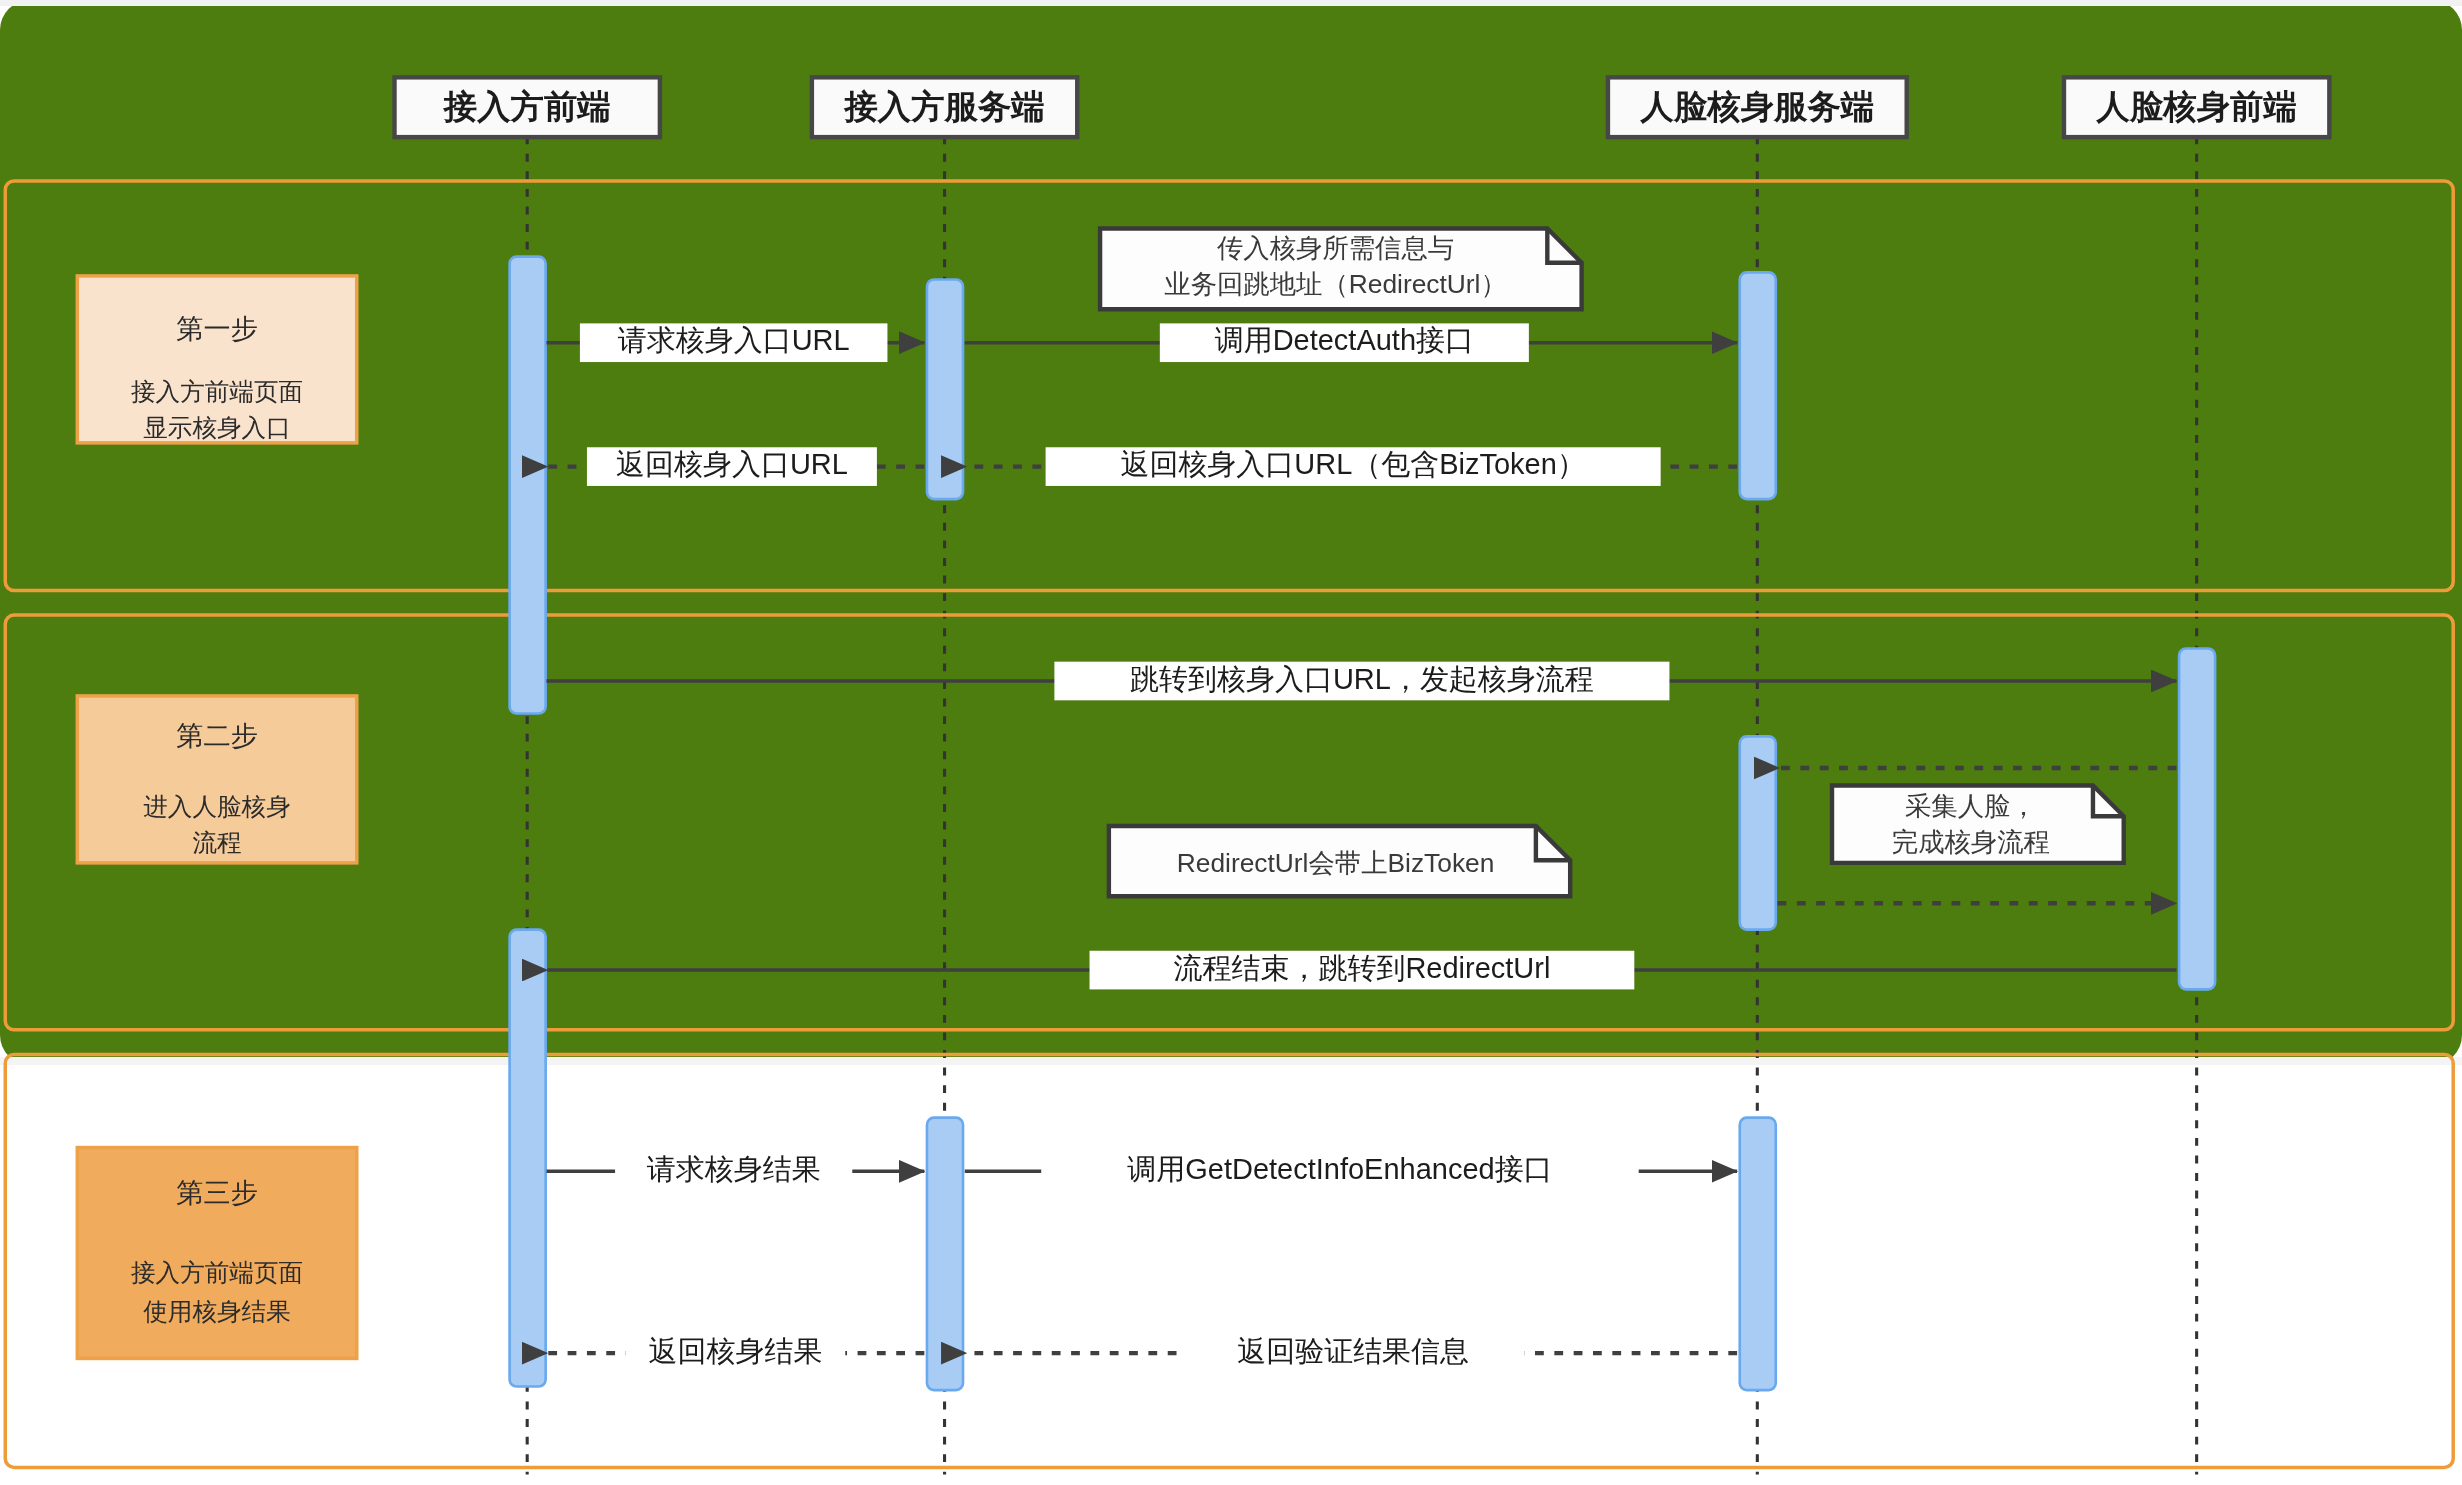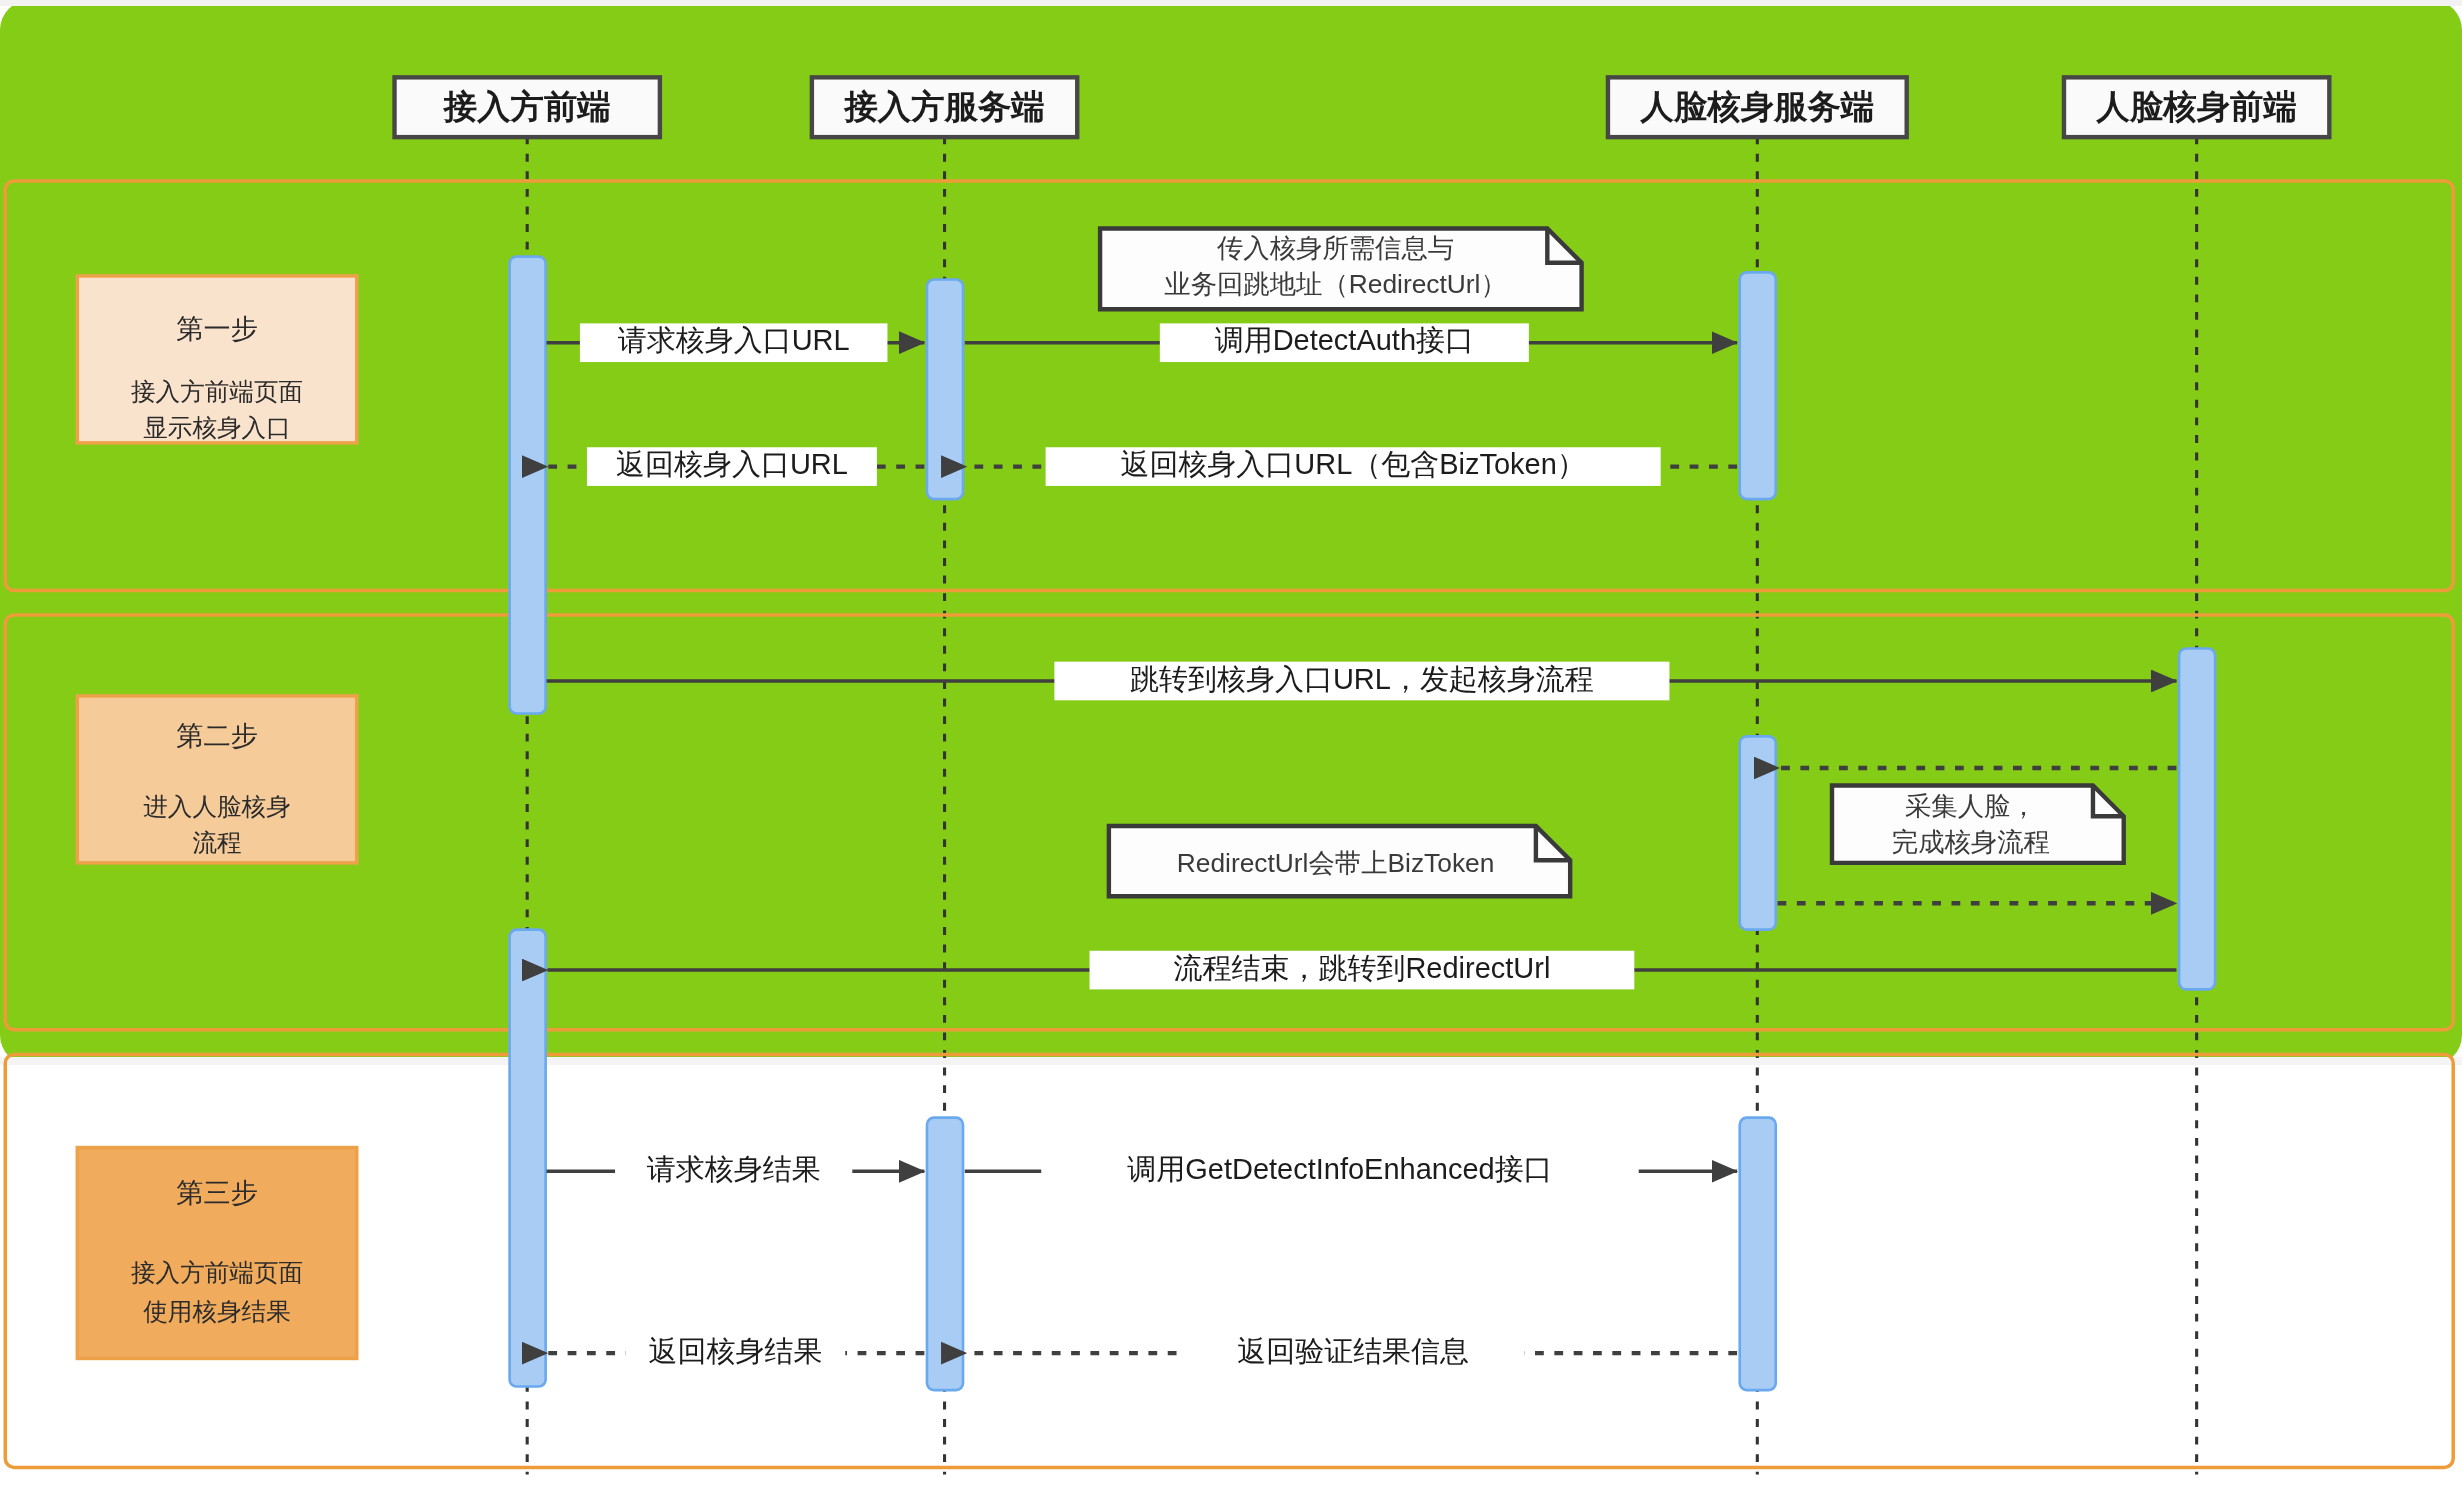--- a/index.html
+++ b/index.html
@@ -1,18 +1,18 @@
 <!DOCTYPE html>
 <html style="font-size:14px"><head>
 <meta charset="utf-8">
 <style>
   html,body{margin:0;padding:0;background:#fff;}
   body{width:2462px;height:1485px;overflow:hidden;
        font-family:"Liberation Sans","DejaVu Sans",sans-serif;}
-  #stage{position:relative;width:2462px;height:1065px;background:#84cc16;border-radius:30px;}
+  #stage{position:relative;width:2462px;height:1065px;background:#4d7c0f;border-radius:30px;}
   svg{position:absolute;top:0;left:0;}
   .lifeline{stroke:#333333;stroke-width:3.5;stroke-dasharray:9 11;fill:none;}
   .pbox{fill:#fafafa;stroke:#474747;stroke-width:5;}
   .pbox-label{font-size:38px;font-weight:bold;fill:#1c1c1c;text-anchor:middle;
               dominant-baseline:middle;font-family:"Liberation Sans","DejaVu Sans",sans-serif;}
   .act{fill:#a9ccf5;stroke:#6aa9ee;stroke-width:3;rx:8;ry:8;}
   .frame{fill:none;stroke:#ee9b3a;stroke-width:4;rx:10;ry:10;}
   .stepbox{stroke:#eda24a;stroke-width:4;}
   .step-title{font-size:31px;fill:#2b2b2b;text-anchor:middle;dominant-baseline:middle;
               font-family:"Liberation Sans","DejaVu Sans",sans-serif;}

